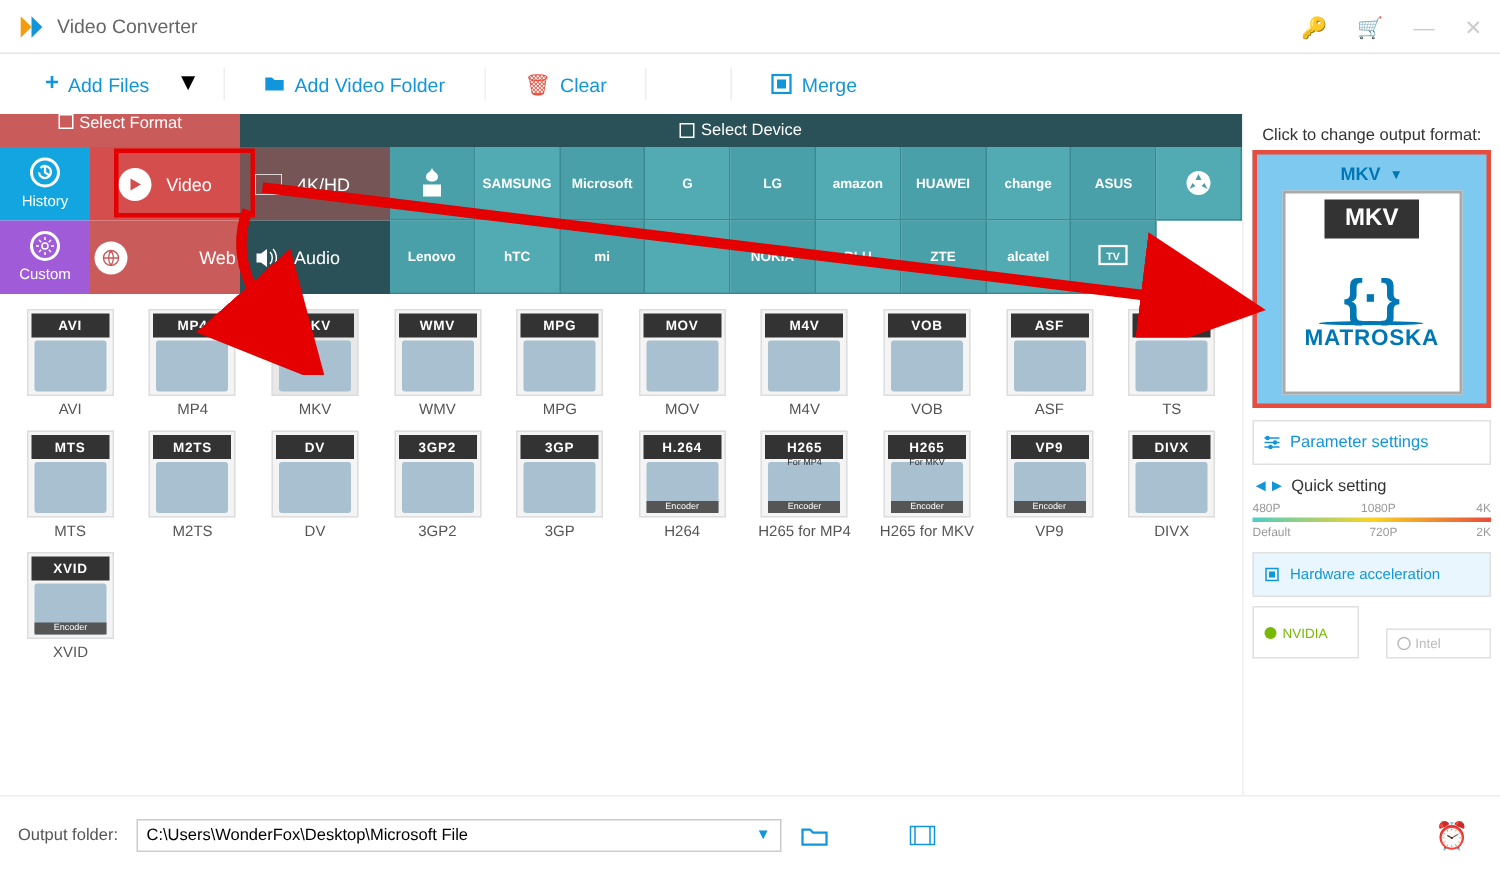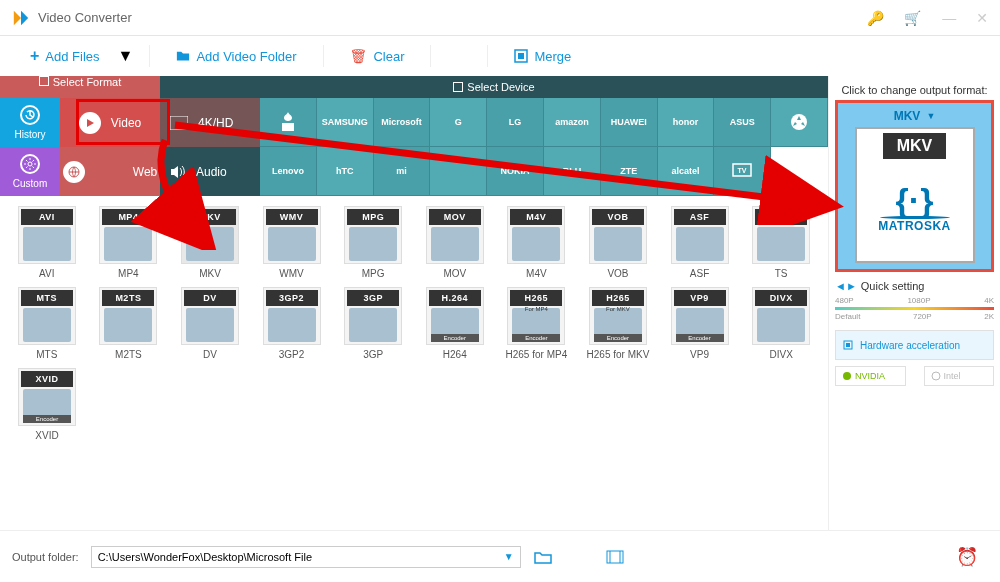--- a/index.html
+++ b/index.html
@@ -67,32 +67,32 @@
 
 
 .rp-title { text-align: center; font-size: 11px; color: #333; margin-bottom: 4px; }
 .rp-outbox { border: 3px solid #e74c3c; background: #7ec9f0; padding: 6px; display: flex; flex-direction: column; align-items: center; height: 172px; margin-bottom: 8px; }
 .rp-outbox .sel-name { font-size: 12px; color: #0077b5; font-weight: bold; margin-bottom: 4px; display:flex;align-items:center;gap:6px; }
 .rp-outbox .sel-name .tri { font-size: 9px; }
 .rp-outbox .big-thumb { width: 120px; flex: 1; background: #fff; border: 2px solid #aaa; display: flex; flex-direction: column; align-items: center; padding: 4px; }
 .rp-outbox .big-thumb .badge { background: #333; color: #fff; font-weight: bold; font-size: 16px; padding: 4px 14px; margin-bottom: 2px; }
 .rp-outbox .big-thumb .mkv-logo { flex: 1; display: flex; flex-direction: column; align-items: center; justify-content: center; color: #0077b5; }
 .rp-outbox .big-thumb .mkv-logo .braces { font-size: 34px; font-weight: bold; line-height: 0.9; }
-.rp-outbox .big-thumb .mkv-logo .sub { font-size: 12px; font-weight: bold; letter-spacing: 0.5px; }
+.rp-outbox .big-thumb .mkv-logo .sub { font-size: 15px; font-weight: bold; letter-spacing: 0.5px; }
 
 .rp-link { padding: 8px 6px; border: 1px solid #e0e0e0; color: #1296db; font-size: 11px; display: flex; align-items: center; gap: 6px; cursor: pointer; margin-bottom: 8px; }
 .rp-quick { margin-bottom: 4px; color: #333; font-size: 11px; display: flex; align-items: center; gap: 4px; }
 .rp-scale { position: relative; height: 28px; margin-bottom: 6px; }
 .rp-scale .ticks { display: flex; justify-content: space-between; font-size: 8px; color: #999; }
 .rp-scale .bar { height: 3px; background: linear-gradient(to right, #4ecdc4, #f9d423, #e74c3c); margin: 2px 0; }
 .rp-hw { padding: 8px 6px; border: 1px solid #e0e0e0; color: #1296db; font-size: 10px; display: flex; align-items: center; gap: 6px; cursor: pointer; margin-bottom: 6px; background: #eaf6fd; }
 .rp-gpu { display: flex; gap: 18px; }
 .rp-gpu .chip { flex: 1; border: 1px solid #e0e0e0; padding: 4px 6px; font-size: 9px; display: flex; align-items: center; gap: 3px; }
 .rp-gpu .nv { color: #76b900; }
-.rp-gpu .intel { color: #bbb; }
+.rp-gpu .intel { color: #bbb; margin-top: 15px; }
 
 
 .bottombar { height: 52px; display: flex; align-items: center; padding: 0 12px; gap: 12px; border-top: 1px solid #eee; }
 .bottombar .lbl { font-size: 11px; color: #555; }
 .bottombar .path-in { flex: 0 0 430px; height: 22px; border: 1px solid #ccc; font-size: 11px; padding: 0 6px; background: #fff; display: flex; align-items: center; justify-content: space-between; }
 .bottombar .path-in .dd { color: #1296db; font-size: 10px; }
 .bottombar .ic-btn { color: #1296db; cursor: pointer; width: 20px; height: 20px; display: flex; align-items: center; justify-content: center; }
 .bottombar .spacer { flex: 1; }
 .bottombar .run-btn { width: 148px; height: 52px; background: #00aeef; color: #fff; font-size: 22px; font-style: italic; font-weight: bold; display: flex; align-items: center; justify-content: center; cursor: pointer; margin: 0 -12px 0 0; align-self: stretch; }
 .bottombar .alarm { width: 40px; color: #1296db; display: flex; align-items: center; justify-content: center; cursor: pointer; font-size: 18px; }
@@ -219,21 +219,21 @@
             <svg width="18" height="20" viewBox="0 0 18 20">
               <path fill="#fff" d="M9 0c-1 3-4 3-4 6 0 2 2 3 4 3s4-1 4-3c0-3-3-3-4-6zM3 11h12v8H3z"></path>
             </svg>
           </div>
           <div class="brand">SAMSUNG</div>
           <div class="brand">Microsoft</div>
           <div class="brand">G</div>
           <div class="brand">LG</div>
           <div class="brand">amazon</div>
           <div class="brand">HUAWEI</div>
-          <div class="brand">honor</div>
+          <div class="brand">change</div>
           <div class="brand">ASUS</div>
           <div class="brand">
             <svg width="20" height="20" viewBox="0 0 20 20">
               <circle cx="10" cy="10" r="8" fill="#fff"></circle>
               <path fill="#4aa0a8" d="M10 4l2 4h-4zM6 10l-2 4 4-2zM14 10l2 4-4-2z"></path>
             </svg>
           </div>
           <div class="brand">Lenovo</div>
           <div class="brand">hTC</div>
           <div class="brand">mi</div>
@@ -424,20 +424,29 @@
         </div>
       <div class="big-thumb">
         <div class="badge">MKV</div>
         <div class="mkv-logo">
             <div class="braces">{·}</div>
             <div style="height:3px;width:70px;border-bottom:3px solid #0077b5;border-radius:50%"></div>
             <div class="sub">MATROSKA</div>
           </div>
       </div>
     </div>
+    <div class="rp-link">
+        <svg width="12" height="12">
+          <path stroke="#1296db" d="M1 3h10M1 6h10M1 9h10"></path>
+          <circle cx="3" cy="3" r="1.5" fill="#1296db"></circle>
+          <circle cx="8" cy="6" r="1.5" fill="#1296db"></circle>
+          <circle cx="5" cy="9" r="1.5" fill="#1296db"></circle>
+        </svg>
+        <span>Parameter settings</span>
+      </div>
     <div class="rp-quick">
         <span style="color:#1296db">◄►</span>
         <span>Quick setting</span>
       </div>
     <div class="rp-scale">
       <div class="ticks" id="scale-top">
           <span>480P</span>
           <span>1080P</span>
           <span>4K</span>
         </div>

